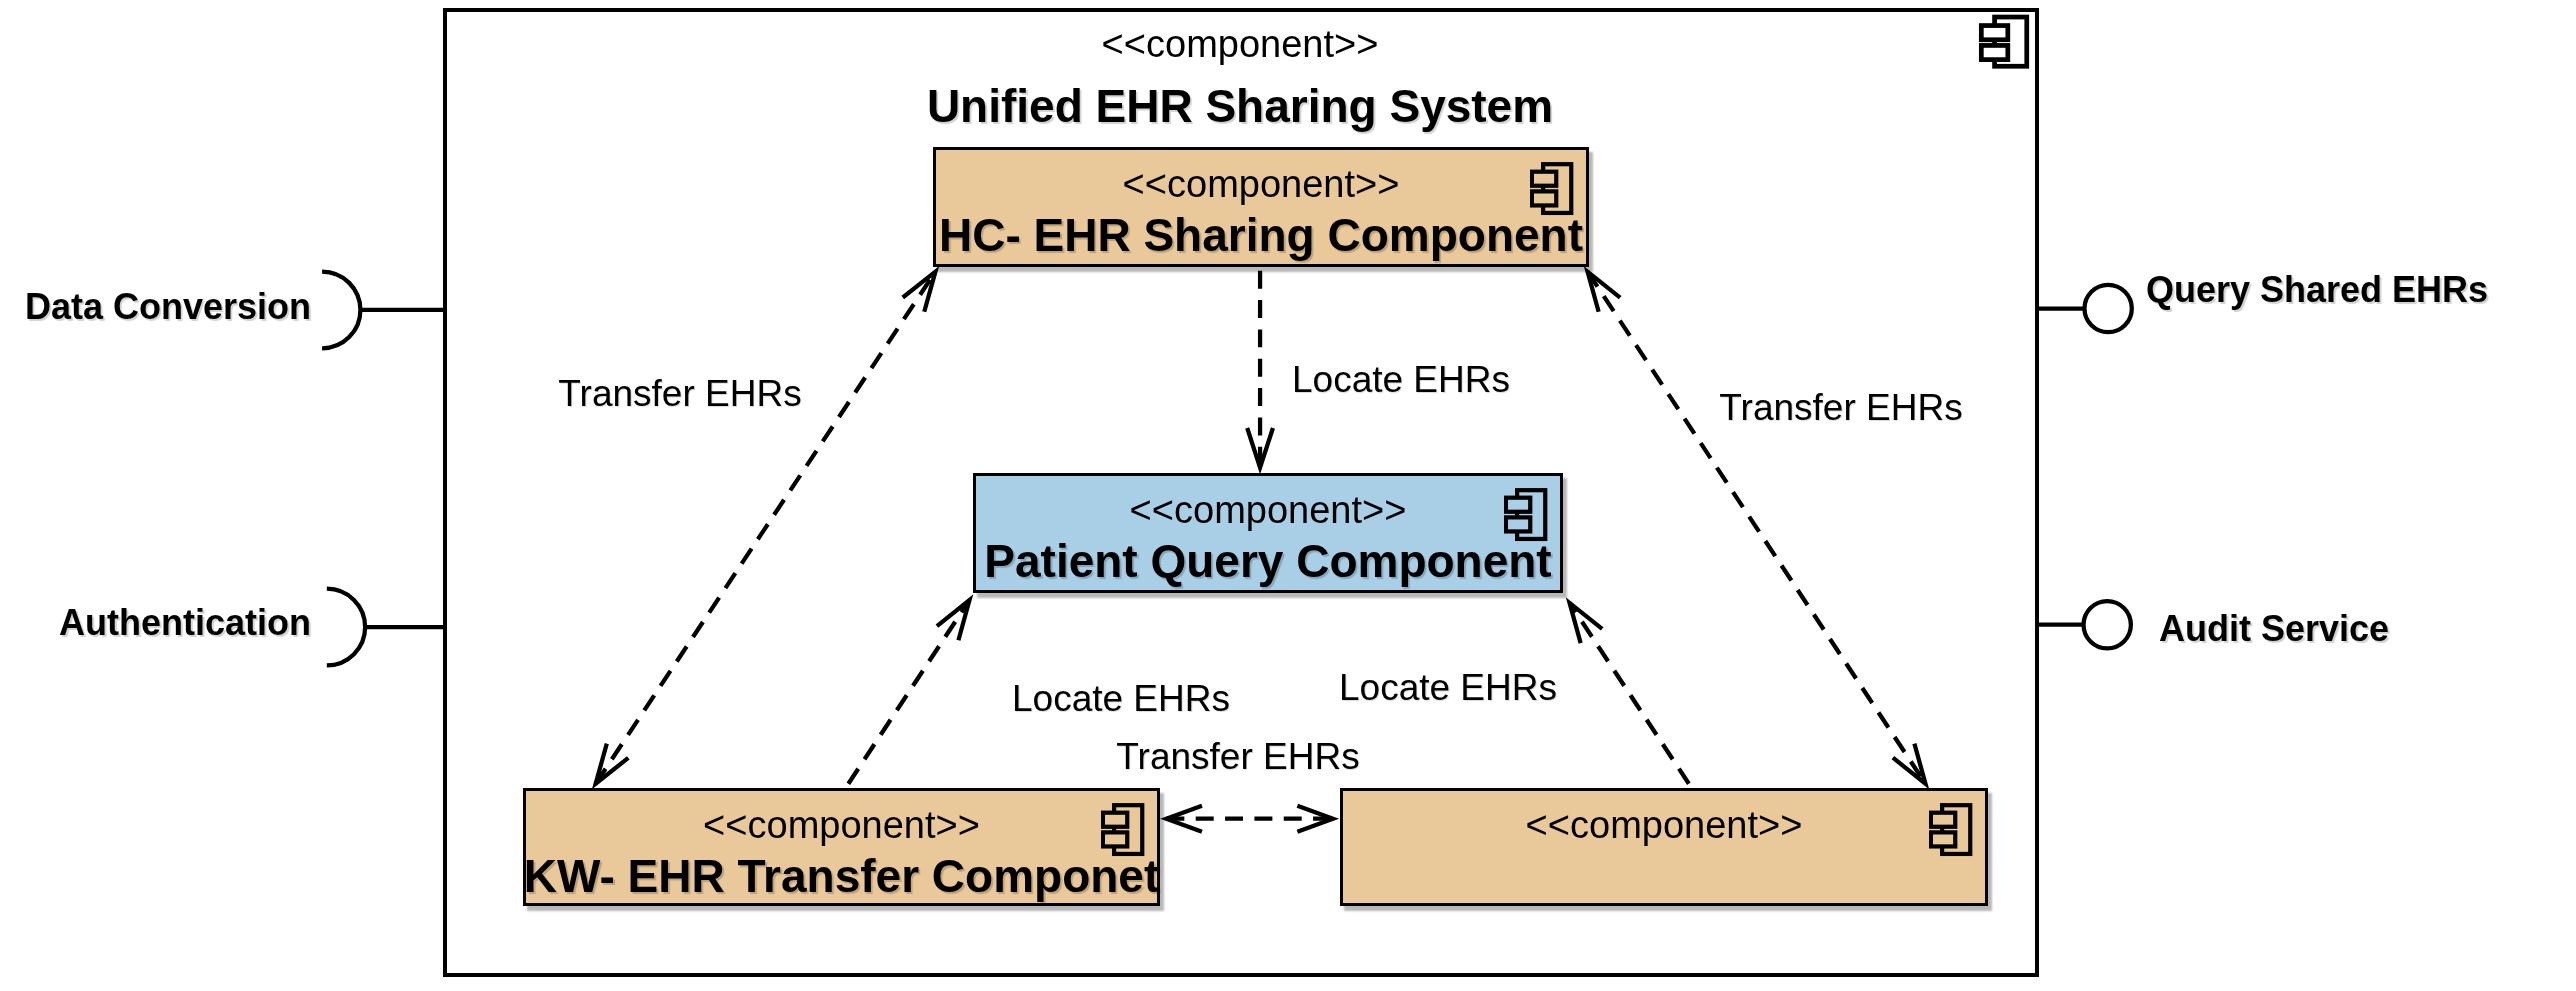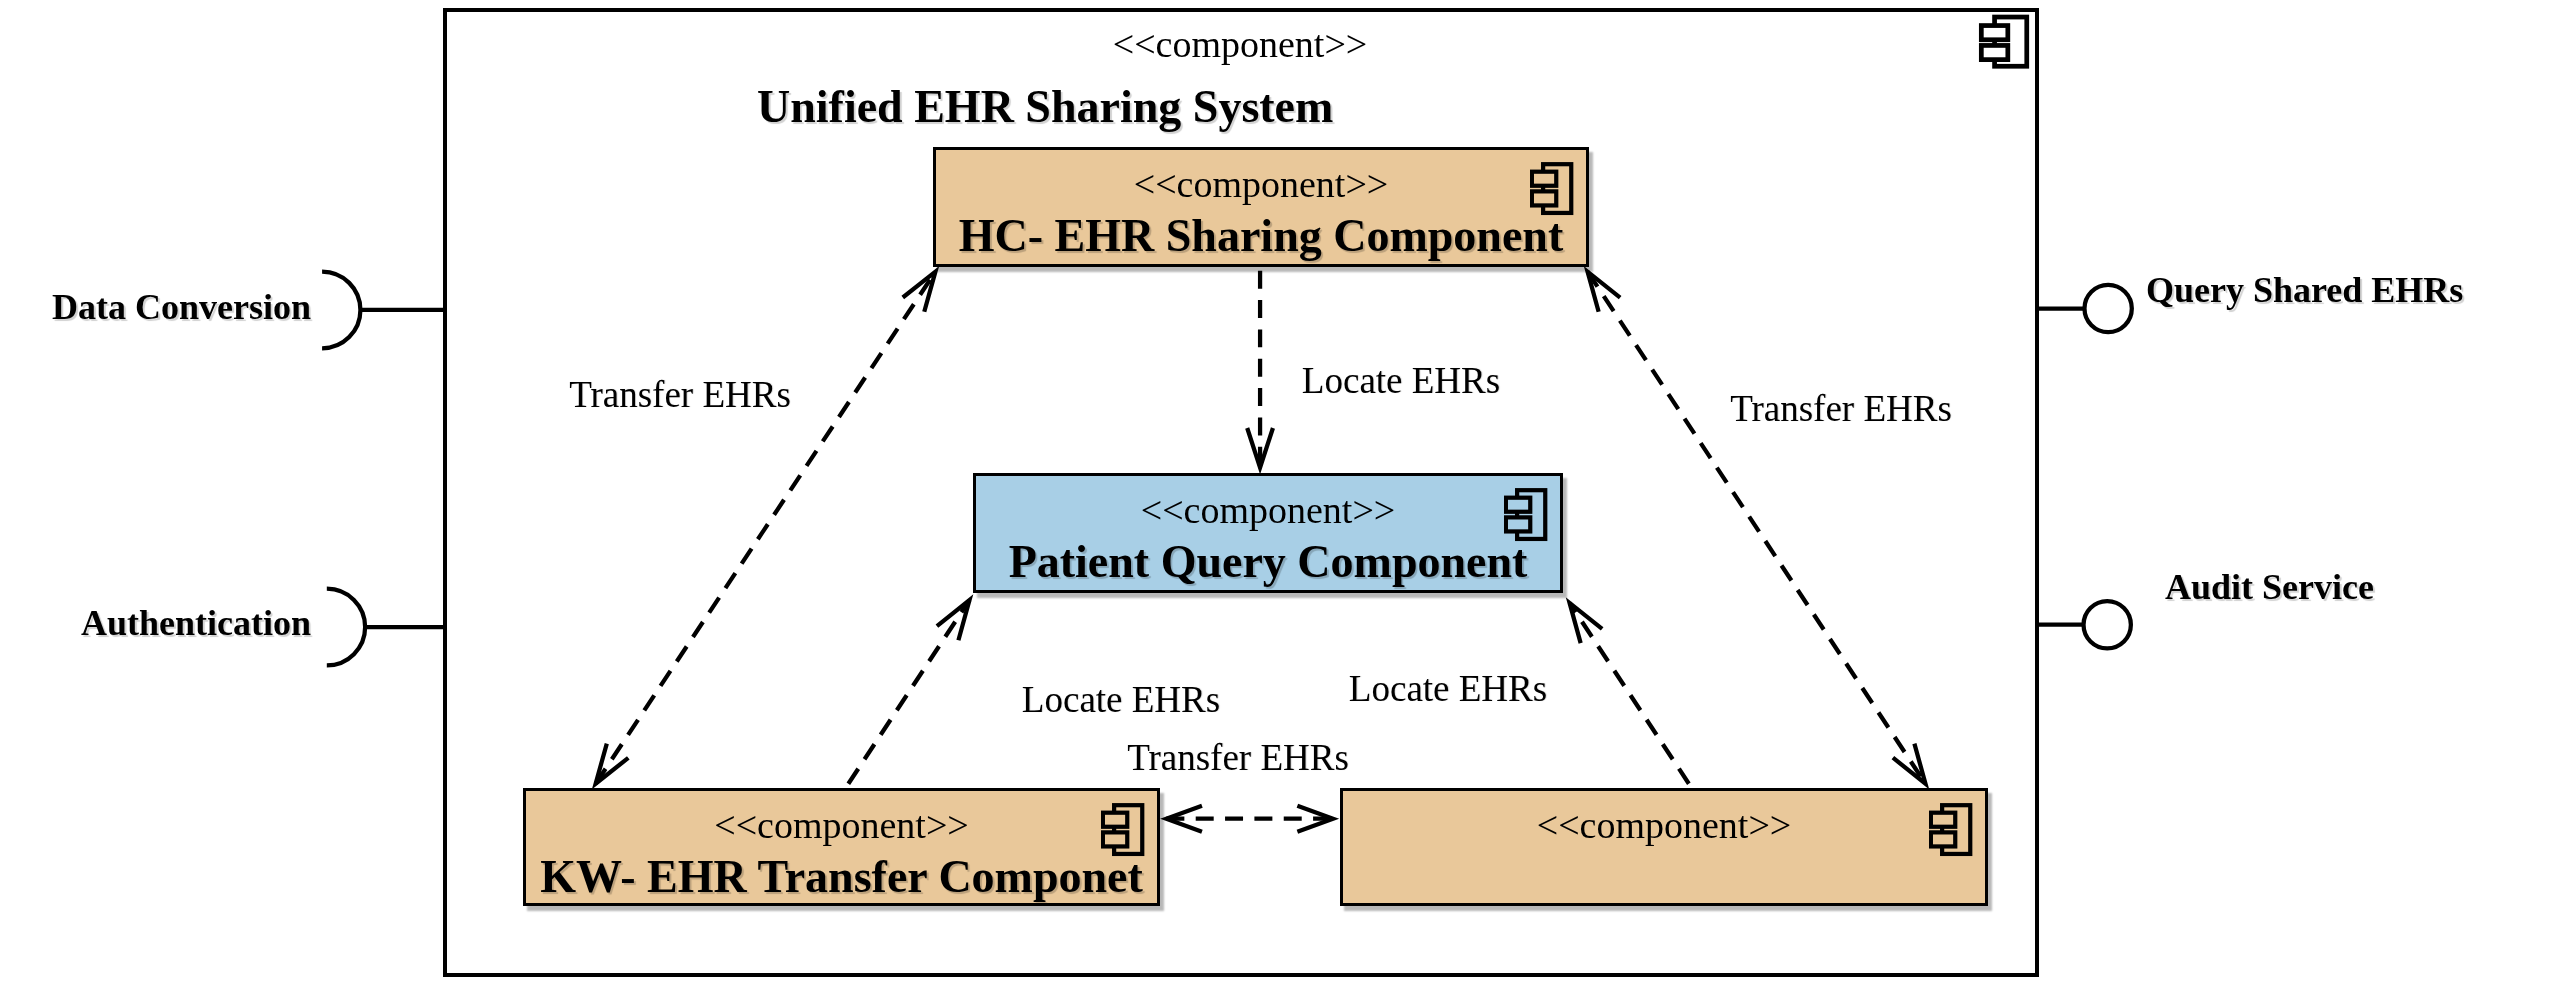--- a/index.html
+++ b/index.html
@@ -1,30 +1,30 @@
 <!DOCTYPE html>
 <html style="font-size:15px"><head>
 <meta charset="utf-8">
 <style>
   html,body { margin:0; padding:0; background:#ffffff; }
   .canvas {
     position:relative; width:2576px; height:991px; background:#ffffff;
-    font-family:Liberation Serif, serif; color:#000; overflow:hidden;
+    font-family:Liberation Sans, sans-serif; color:#000; overflow:hidden;
   }
   .overlay { position:absolute; left:0; top:0; width:2576px; height:991px; }
   .boundary {
     position:absolute; left:443px; top:7.6px; width:1596px; height:969px;
     border:4.7px solid #000; box-sizing:border-box; background:transparent;
   }
   .sys-stereo {
     position:absolute; left:852px; top:21px; width:776px; text-align:center;
     font-size:38px; line-height:47px;
   }
   .sys-title {
-    position:absolute; left:757px; top:80px; width:966px; 
+    position:absolute; left:757px; top:80px; width:966px; text-align:center;
     font-size:46px; line-height:53px; font-weight:bold;
     text-shadow:1.9px 1.9px 0.9px rgba(0,0,0,0.18);
   }
   .comp-box {
     position:absolute; box-sizing:border-box; border:3.8px solid #000;
     display:flex; flex-direction:column; align-items:center;
     box-shadow:3.8px 4.7px 1.9px rgba(0,0,0,0.28);
   }
   .comp-box .stereo { font-size:38px; line-height:44px; margin-top:12.3px; }
   .comp-box .cname  {
@@ -41,21 +41,21 @@
     white-space:nowrap; text-shadow:0.9px 0.9px 0.9px rgba(0,0,0,0.15);
   }
   .if-label {
     position:absolute; font-size:36px; font-weight:bold; white-space:nowrap;
     text-shadow:1.9px 1.9px 0.9px rgba(0,0,0,0.18);
   }
   .if-left  { text-align:right; }
   .lbl-dataconv { left:0px;    top:286px; width:311px; }
   .lbl-auth     { left:0px;    top:602px; width:311px; }
   .lbl-query    { left:2146px; top:269px; }
-  .lbl-audit    { left:2159px; top:566px;margin-left:6px; }
+  .lbl-audit    { left:2159px; top:608px; }
 </style>
 </head>
 <body>
 
 <div class="canvas">
 
   <div class="boundary"></div>
 
   <div class="sys-stereo">&lt;&lt;component&gt;&gt;</div>
   <div class="sys-title">Unified EHR Sharing System</div>

